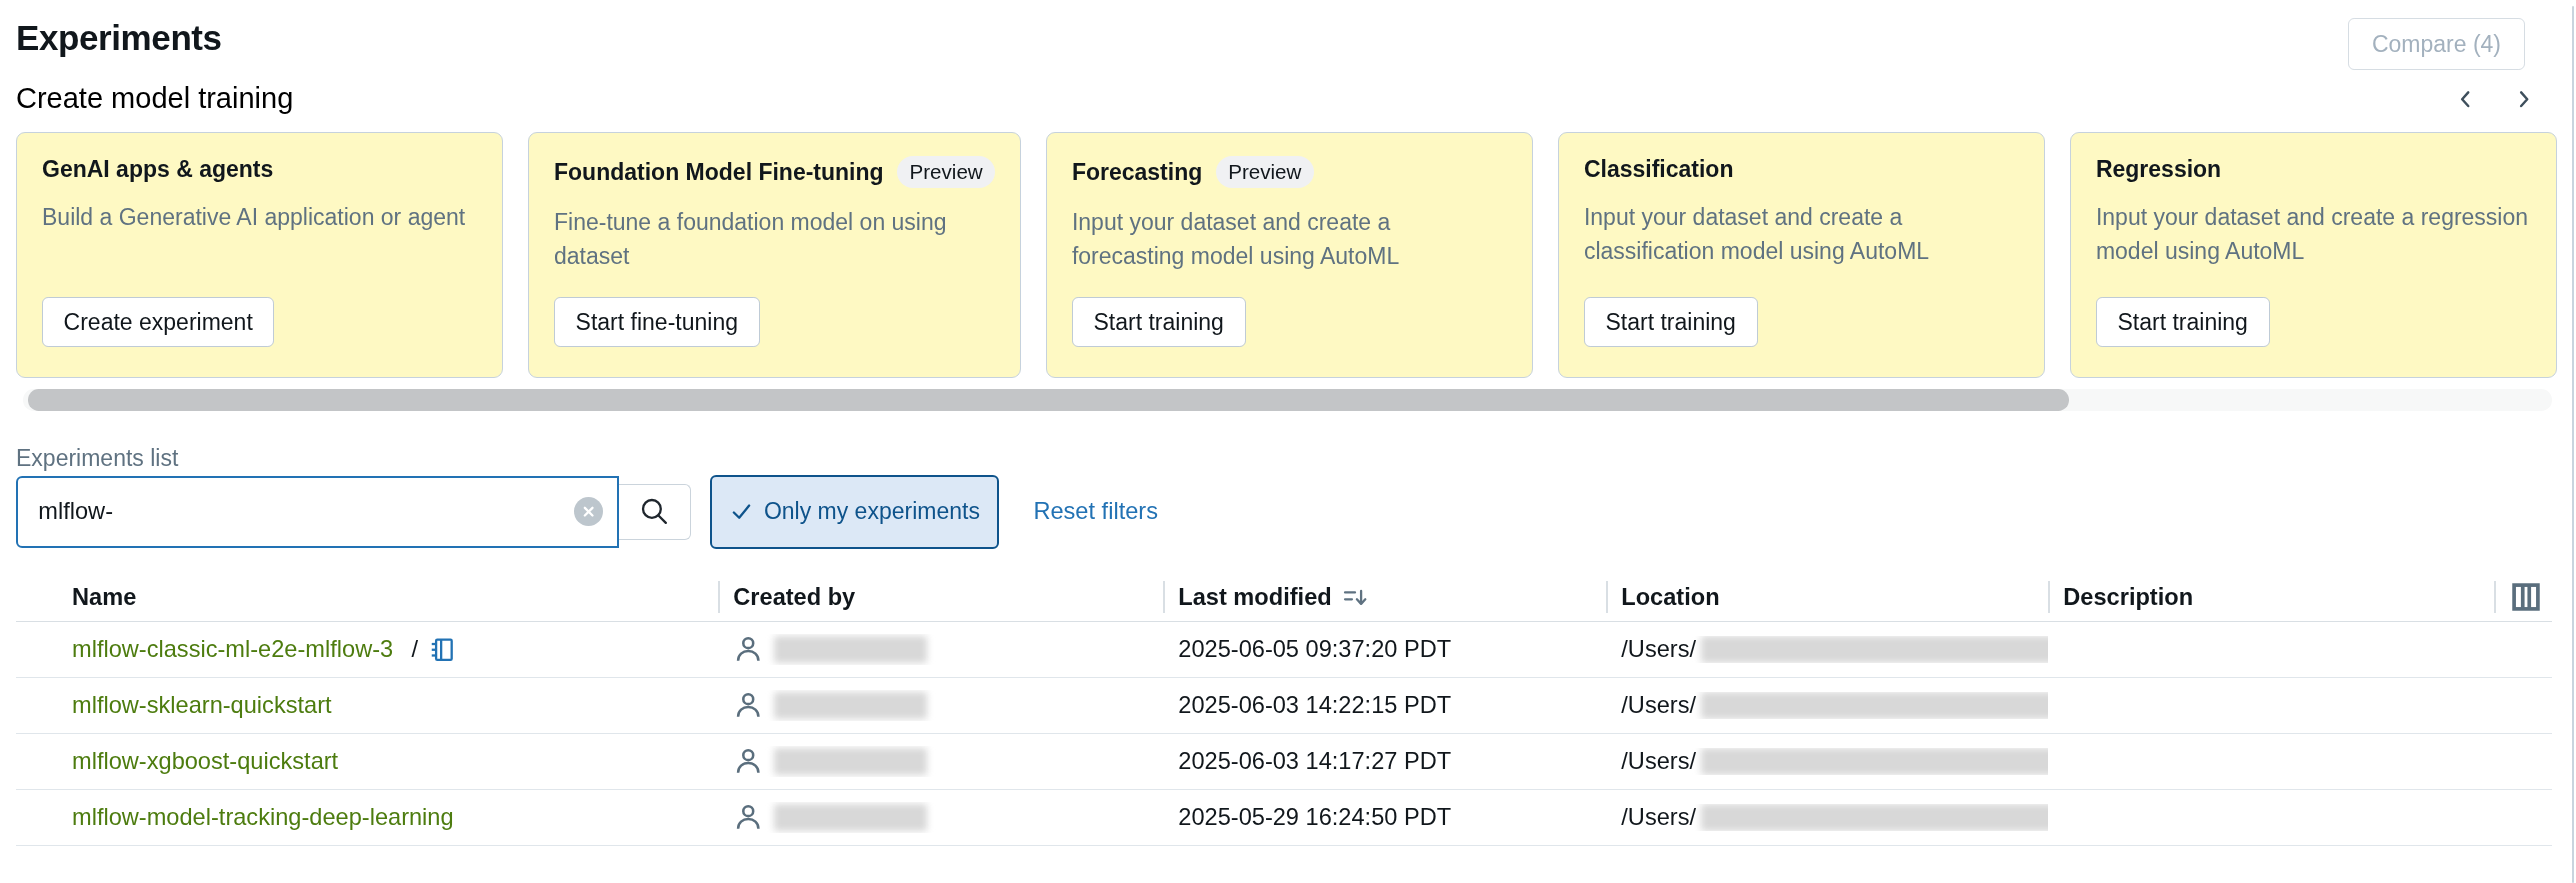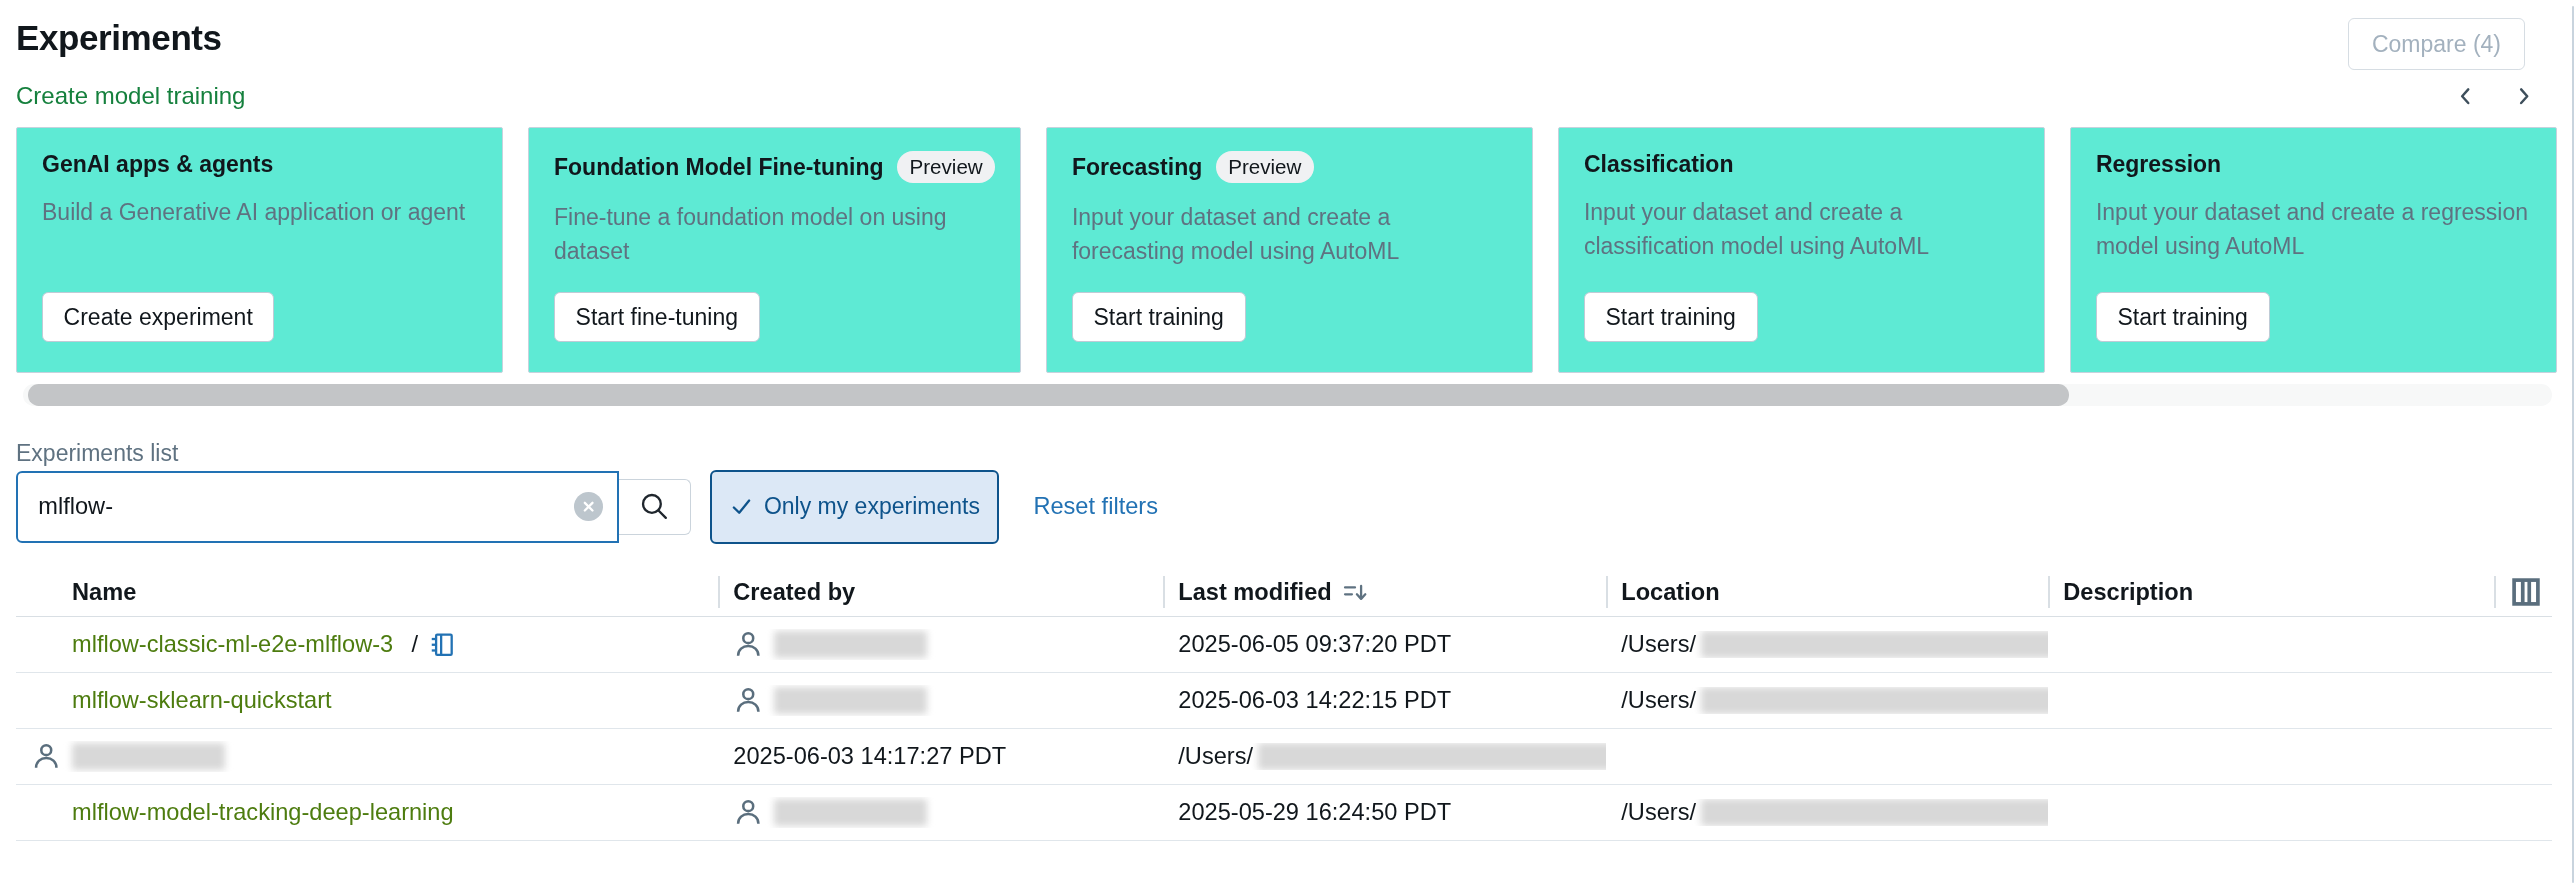--- a/index.html
+++ b/index.html
@@ -17,29 +17,29 @@
   
   .header-row { display: flex; justify-content: space-between; align-items: flex-start; padding: 18.3px 51px 0 16px; }
   .page-title { margin: 0; font-size: 35px; font-weight: 700; letter-spacing: -0.4px; color: #11171C; }
   .compare-btn {
     font-size: 23px; color: #A3B1BE; background: #fff;
     border: 1.5px solid #D6DDE3; border-radius: 6.1px;
     padding: 0 23px; height: 52px;
   }
 
   .subheader-row { display: flex; justify-content: space-between; align-items: center; padding: 12.2px 40px 0 16px; }
-  .subtitle { font-size: 24px; color: #15803d; }
+  .subtitle { font-size: 29px; color: #000000; }
   .carousel-nav { display: flex; gap: 34px; align-items: center; }
   .nav-btn { background: none; border: none; padding: 0; display: flex; align-items: center; }
 
   
   .cards-row { display: flex; gap: 25px; padding-left: 16px; margin-top: 17px; height: 246px; overflow: hidden; }
   .card {
-    flex: 0 0 487px; background: #5eead4;
-    border: 1.5px solid #C6D2DD; border-radius: 2px;
+    flex: 0 0 487px; background: #fef9c3;
+    border: 1.5px solid #C6D2DD; border-radius: 9px;
     padding: 23px 25px; position: relative;
   }
   .card-title-row { display: flex; align-items: center; gap: 13.7px; white-space: nowrap; }
   .card-title { font-size: 23px; font-weight: 700; color: #11171C; }
   .badge { font-size: 20.6px; background: #F0F1F3; border-radius: 18.3px; padding: 3.8px 12.2px; color: #11171C; }
   .card-desc { margin-top: 17px; font-size: 23px; line-height: 34px; color: #5F7281; }
   .desc-narrow { max-width: 397px; }
   .desc-wide { max-width: 448px; }
   .card-btn {
     position: absolute; left: 25px; bottom: 30px;
@@ -294,20 +294,23 @@
     <div class="td">2025-06-03 14:22:15 PDT</div>
     <div class="td">
       <span>/Users/</span>
       <span class="blur-block" style="width:358px;margin-left:-6.1px"></span>
     </div>
     <div class="td"></div>
     <div class="td"></div>
   </div>
 
   <div class="trow">
+    <div class="td td-name">
+      <a class="exp-link">mlflow-xgboost-quickstart</a>
+    </div>
     <div class="td">
       <span>
         <svg width="30.5" height="30.5" viewBox="0 0 24 24">
             <circle cx="12" cy="7.2" r="3.9" fill="none" stroke="#5A6E7D" stroke-width="2"></circle>
             <path d="M4 21c0-4.6 3.6-7.6 8-7.6s8 3 8 7.6" fill="none" stroke="#5A6E7D" stroke-width="2"></path>
           </svg>
       </span>
       <span class="blur-block" style="width:153px"></span>
     </div>
     <div class="td">2025-06-03 14:17:27 PDT</div>

